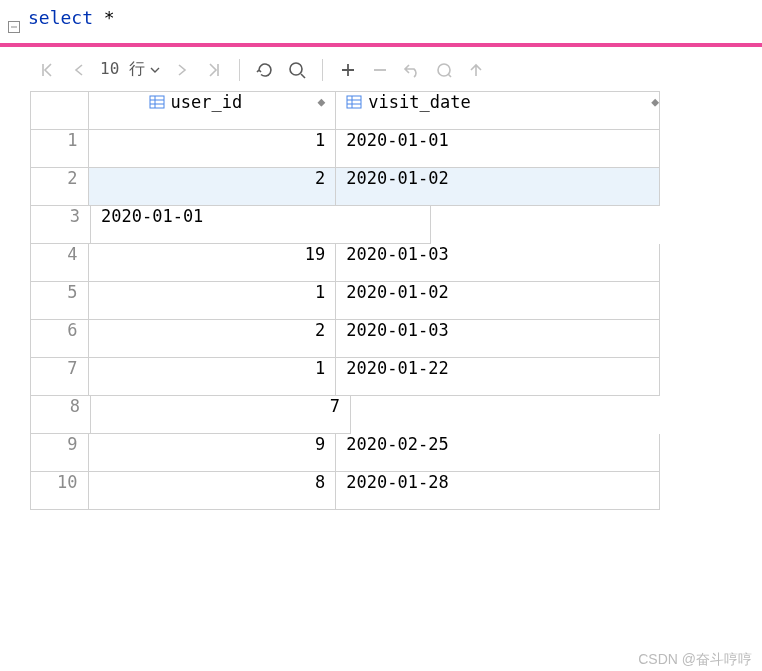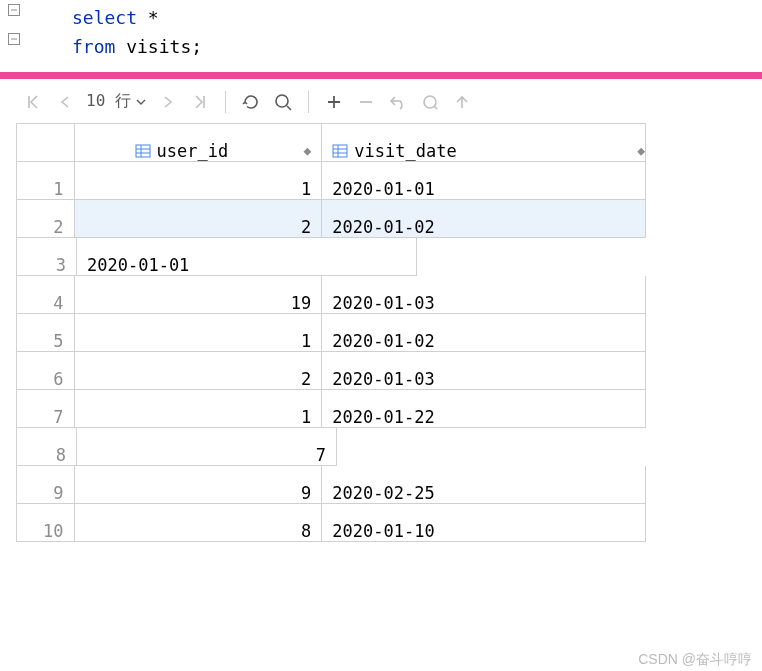--- a/index.html
+++ b/index.html
@@ -1,36 +1,36 @@
 <!DOCTYPE html>
 <html><head>
 <meta charset="utf-8">
 <style>
 * { box-sizing: border-box; margin: 0; padding: 0; }
 body { font-family: "Menlo", "Consolas", "Monaco", monospace; font-size: 17px; background: #fff; width: 762px; height: 671px; overflow: hidden; position: relative; }
 
 .editor { padding: 4px 0 10px 0; line-height: 1.6; font-size: 18px; }
-.editor-line { display: flex; align-items: flex-start; gap: 44px; }
+.editor-line { display: flex; align-items: flex-end; }
 .gutter { width: 28px; display: flex; align-items: center; justify-content: center; color: #8c8c8c; }
 .gutter svg { width: 12px; height: 12px; }
 .code { white-space: pre; font-family: inherit; }
 .kw { color: #0033b3; }
 .ident { color: #000; }
 
-.results { border-top: 7px solid #ec4899; padding: 6px 0 0 16px; }
+.results { border-top: 4px solid #ec4899; padding: 6px 0 0 30px; }
 .toolbar { display: flex; align-items: center; gap: 6px; padding: 4px 4px 8px 4px; color: #595959; font-size: 16px; }
 .tb-btn { width: 26px; height: 26px; display: inline-flex; align-items: center; justify-content: center; color: #595959; cursor: pointer; }
 .tb-btn.disabled { color: #bfbfbf; }
 .tb-sep { width: 1px; height: 22px; background: #d0d0d0; margin: 0 6px; }
 .page-label { display: inline-flex; align-items: center; gap: 4px; color: #595959; padding: 0 2px; }
 .page-label .chev { width: 12px; height: 12px; }
 
 .grid { border: 1px solid #d0d0d0; border-right: none; border-bottom: none; width: 630px; font-size: 17px; }
 .row { display: flex; }
-.cell { border-right: 1px solid #d0d0d0; border-bottom: 1px solid #d0d0d0; height: 38px; display: flex; align-items: flex-end; }
+.cell { border-right: 1px solid #d0d0d0; border-bottom: 1px solid #d0d0d0; height: 38px; display: flex; align-items: flex-start; }
 .rownum { width: 60px; justify-content: flex-end; padding-right: 10px; color: #8c8c8c; background: #fff; }
 .c1 { width: 260px; justify-content: flex-end; padding-right: 10px; }
 .c2 { width: 340px; justify-content: flex-start; padding-left: 10px; }
 
 .header .cell { background: #fff; color: #000; position: relative; }
 .header .rownum { background: #fff; }
 .col-head { display: flex; align-items: center; width: 100%; }
 .col-head .ico { margin-right: 6px; color: #4a86e8; display: inline-flex; width: 16px; height: 16px; }
 .col-head .name { flex: 1; }
 .col-head .sort { color: #8c8c8c; font-size: 13px; display: inline-flex; flex-direction: column; line-height: 6px; }
@@ -46,30 +46,20 @@
 
 <div class="editor">
   <div class="editor-line">
     <span class="gutter">
       <svg viewBox="0 0 12 12">
           <rect x="0.5" y="0.5" width="11" height="11" fill="none" stroke="#8c8c8c"></rect>
           <line x1="3" y1="6" x2="9" y2="6" stroke="#8c8c8c"></line>
         </svg>
     </span>
     <span class="code"><span class="kw">select</span><span class="ident"> *</span></span>
-  </div>
-  <div class="editor-line">
-    <span class="gutter">
-      <svg viewBox="0 0 12 12">
-          <rect x="0.5" y="0.5" width="11" height="11" fill="none" stroke="#8c8c8c"></rect>
-          <line x1="3" y1="6" x2="9" y2="6" stroke="#8c8c8c"></line>
-          <line x1="6" y1="3" x2="6" y2="6" stroke="none"></line>
-        </svg>
-    </span>
-    <span class="code"><span class="kw">from</span><span class="ident"> visits;</span></span>
   </div>
 </div>
 
 <div class="results">
   <div class="toolbar">
     <span class="tb-btn disabled">
         <svg width="16" height="16" viewBox="0 0 16 16">
           <path d="M4 2v12M12 2L6 8l6 6" fill="none" stroke="currentColor" stroke-width="1.6"></path>
         </svg>
       </span>
@@ -207,19 +197,19 @@
           <div class="cell c1">7</div>
         </div>
         <div class="row">
           <div class="cell rownum">9</div>
           <div class="cell c1">9</div>
           <div class="cell c2">2020-02-25</div>
         </div>
         <div class="row">
           <div class="cell rownum">10</div>
           <div class="cell c1">8</div>
-          <div class="cell c2">2020-01-10</div>
+          <div class="cell c2">2020-01-28</div>
         </div>
       </div>
   </div>
 </div>
 
 <div class="watermark">CSDN @奋斗哼哼</div>
 
 </body></html>

